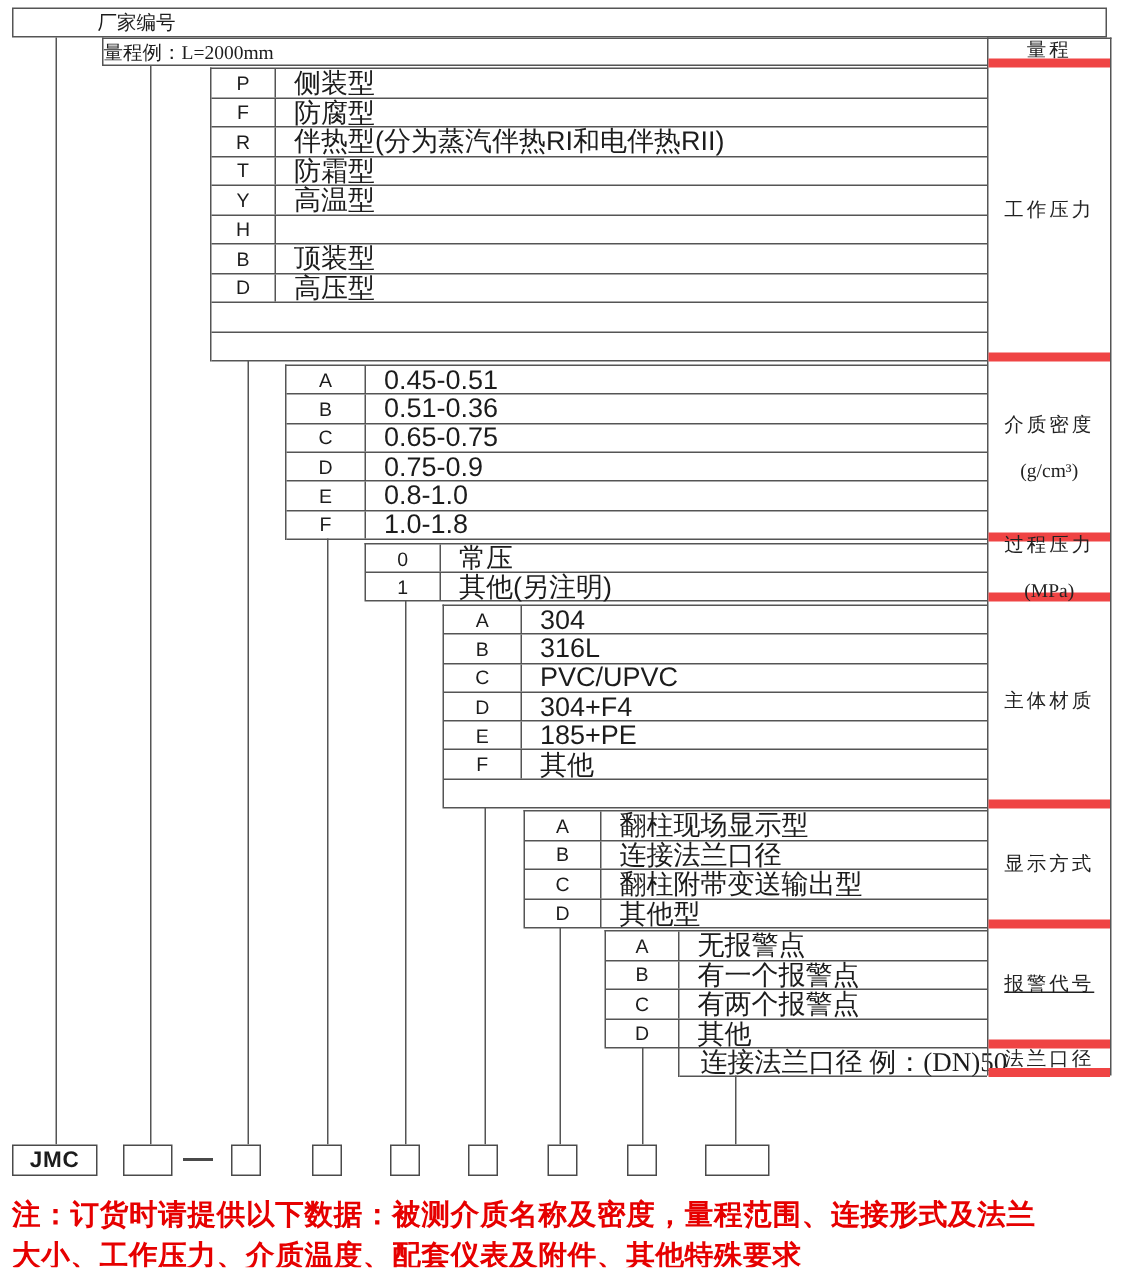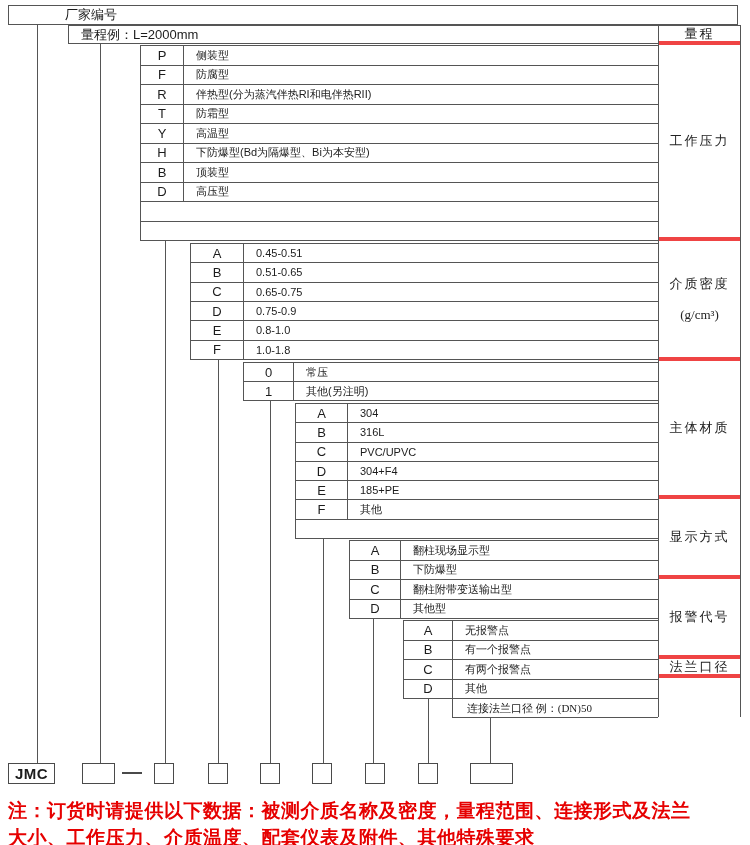--- a/index.html
+++ b/index.html
@@ -8,27 +8,27 @@
   #stage { position:relative; width:750px; height:845px; background:#fff; overflow:hidden; }
 
   
   .hrow { position:absolute; border:1px solid #555; display:flex; align-items:center; font-size:13px; background:#fff; }
 
   
   .block { position:absolute; border-top:1px solid #555; border-left:1px solid #555; background:#fff; }
   .trow { display:flex; align-items:stretch; border-bottom:1px solid #555; height:var(--rh); }
   .code { flex:0 0 var(--cw); width:var(--cw); border-right:1px solid #555;
           display:flex; align-items:center; justify-content:center; font-size:13px; }
-  .desc { display:flex; align-items:center; padding-left:12px; font-size:11px; white-space:nowrap; }
+  .desc { display:flex; align-items:center; padding-left:12px; font-size:18px; white-space:nowrap; }
   .desc.wide { padding-left:14px;font-family:Liberation Serif, serif; }
 
   
   #side-col { position:absolute; left:658px; top:25px; width:83px; height:692px;
               border-left:1px solid #555; border-right:1px solid #555; border-top:1px solid #555; }
-  .side-cell { border-bottom:4px solid #ef4444; display:flex; flex-direction:column;
+  .side-cell { border-bottom:6px solid #ef4444; display:flex; flex-direction:column;
                align-items:center; justify-content:center;
                font-family:"Liberation Serif","DejaVu Serif",serif;
                font-size:13px; letter-spacing:2px; color:#222; text-align:center; }
   .side-cell .unit { letter-spacing:0; margin-top:14px; }
 
   
   .vline { position:absolute; width:1px; background:#555; }
   .dash  { position:absolute; height:2px; background:#4a4a4a; }
 
   
@@ -41,21 +41,21 @@
           color:#e60000; font-weight:bold; font-size:19px; line-height:27px; letter-spacing:0.5px; }
 </style>
 </head>
 <body>
 
 <div id="stage">
 
   <div class="hrow" style="left:8px; top:5px; width:730px; height:20px; padding-left:56px;">
     <span>厂家编号</span>
   </div>
-  <div class="hrow" style="left:68px; top:25px; width:590px; height:19px; padding-left:12px; border-right:none;">
+  <div class="hrow" style="left:68px; top:25px; width:590px; height:19px; border-right:none;font-family:Liberation Serif, serif;">
     <span>量程例：L=2000mm</span>
   </div>
 
   <div class="block" style="left:140px; top:45px; width:518px; --cw:43px; --rh:19.5px;">
       <div class="trow">
         <div class="code">P</div>
         <div class="desc">侧装型</div>
       </div>
       <div class="trow">
         <div class="code">F</div>
@@ -68,41 +68,40 @@
       <div class="trow">
         <div class="code">T</div>
         <div class="desc">防霜型</div>
       </div>
       <div class="trow">
         <div class="code">Y</div>
         <div class="desc">高温型</div>
       </div>
       <div class="trow">
         <div class="code">H</div>
-        <div class="desc">下防爆型(Bd为隔爆型、Bi为本安型)</div>
       </div>
       <div class="trow">
         <div class="code">B</div>
         <div class="desc">顶装型</div>
       </div>
       <div class="trow">
         <div class="code">D</div>
         <div class="desc">高压型</div>
       </div>
       <div class="trow"></div>
       <div class="trow"></div>
     </div>
   <div class="block" style="left:190px; top:243px; width:468px; --cw:53px; --rh:19.33px;">
       <div class="trow">
         <div class="code">A</div>
         <div class="desc">0.45-0.51</div>
       </div>
       <div class="trow">
         <div class="code">B</div>
-        <div class="desc">0.51-0.65</div>
+        <div class="desc">0.51-0.36</div>
       </div>
       <div class="trow">
         <div class="code">C</div>
         <div class="desc">0.65-0.75</div>
       </div>
       <div class="trow">
         <div class="code">D</div>
         <div class="desc">0.75-0.9</div>
       </div>
       <div class="trow">
@@ -151,21 +150,21 @@
       </div>
       <div class="trow"></div>
     </div>
   <div class="block" style="left:349px; top:540px; width:309px; --cw:51px; --rh:19.5px;">
       <div class="trow">
         <div class="code">A</div>
         <div class="desc">翻柱现场显示型</div>
       </div>
       <div class="trow">
         <div class="code">B</div>
-        <div class="desc">下防爆型</div>
+        <div class="desc">连接法兰口径</div>
       </div>
       <div class="trow">
         <div class="code">C</div>
         <div class="desc">翻柱附带变送输出型</div>
       </div>
       <div class="trow">
         <div class="code">D</div>
         <div class="desc">其他型</div>
       </div>
     </div>
@@ -197,45 +196,49 @@
     <div class="side-cell" style="height:19px;">
       <span>量程</span>
     </div>
     <div class="side-cell" style="height:196px;">
       <span>工作压力</span>
     </div>
     <div class="side-cell" style="height:120px;">
       <span>介质密度</span>
       <span class="unit">(g/cm³)</span>
     </div>
+    <div class="side-cell" style="height:40px;">
+      <span>过程压力</span>
+      <span class="unit">(MPa)</span>
+    </div>
     <div class="side-cell" style="height:138px;">
       <span>主体材质</span>
     </div>
     <div class="side-cell" style="height:80px;">
       <span>显示方式</span>
     </div>
-    <div class="side-cell" style="height:80px;">
+    <div class="side-cell" style="height:80px;text-decoration:underline;">
       <span>报警代号</span>
     </div>
     <div class="side-cell" style="height:19px;">
       <span>法兰口径</span>
     </div>
   </div>
 
   <div class="vline" style="left:37px;  top:25px;  height:738px;"></div>
   <div class="vline" style="left:100px; top:44px;  height:719px;"></div>
   <div class="vline" style="left:165px; top:240px; height:523px;"></div>
   <div class="vline" style="left:218px; top:359px; height:404px;"></div>
   <div class="vline" style="left:270px; top:400px; height:363px;"></div>
   <div class="vline" style="left:323px; top:538px; height:225px;"></div>
   <div class="vline" style="left:373px; top:618px; height:145px;"></div>
   <div class="vline" style="left:428px; top:698px; height:65px;"></div>
   <div class="vline" style="left:490px; top:717px; height:46px;"></div>
 
-  <div class="mbox" id="prefix-box" style="left:8px; width:47px;">
+  <div class="mbox" id="prefix-box" style="left:8px; width:57px;">
     <span>JMC</span>
   </div>
   <div class="mbox" style="left:82px;  width:33px;"></div>
   <div class="dash" style="left:122px; top:772px; width:20px;"></div>
   <div class="mbox" style="left:154px; width:20px;"></div>
   <div class="mbox" style="left:208px; width:20px;"></div>
   <div class="mbox" style="left:260px; width:20px;"></div>
   <div class="mbox" style="left:312px; width:20px;"></div>
   <div class="mbox" style="left:365px; width:20px;"></div>
   <div class="mbox" style="left:418px; width:20px;"></div>

